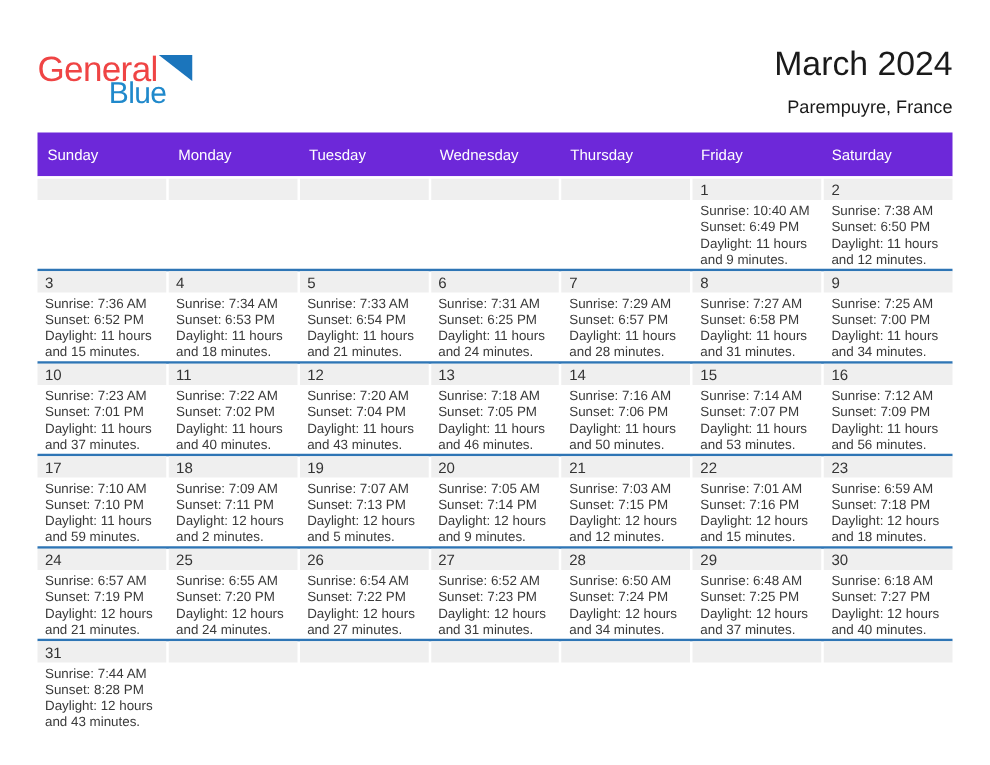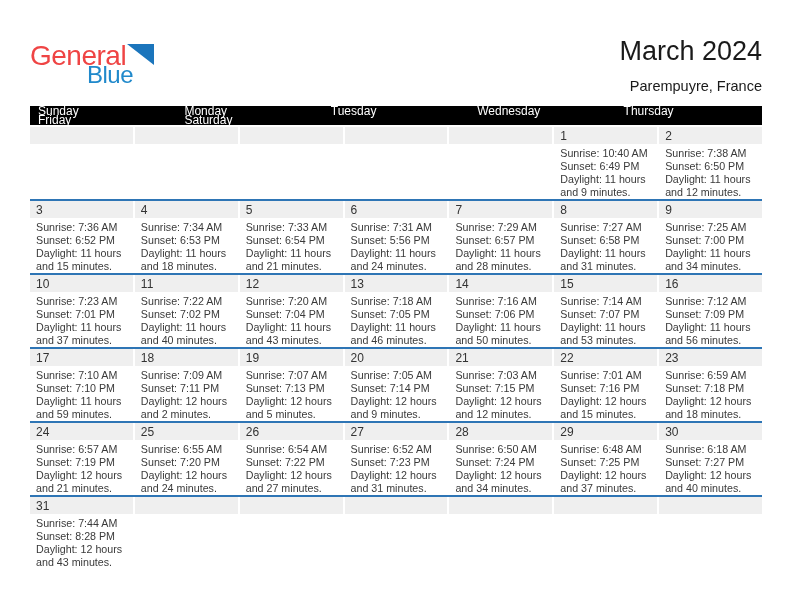--- a/index.html
+++ b/index.html
@@ -12,21 +12,21 @@
   .logo-general { font-size:28px; letter-spacing:-0.5px; color:#ef4444; }
   .logo-triangle { margin-left:1px; margin-top:2px; }
   .logo-blue { font-size:24px; letter-spacing:-0.5px; color:#2089cb; margin-top:-7px; margin-left:57px; }
 
   .page-title { position:absolute; right:30px; top:36px; font-size:27px; color:#1a1a1a; text-align:center; }
   .page-subtitle { position:absolute; right:30px; top:78px; font-size:14.5px; color:#1a1a1a; text-align:right;padding-left:20px; }
 
   
   .calendar { position:absolute; left:30px; top:106px; width:732px; }
 
-  .weekday-row { display:grid; grid-template-columns:repeat(5,1fr); background:#000000; height:19px; align-items:center; }
+  .weekday-row { display:grid; grid-template-columns:repeat(7,1fr); background:#6d28d9; height:35px; align-items:center; }
   .weekday-cell { color:#ffffff; font-size:12px; padding-left:8px; white-space:nowrap; overflow:hidden; }
 
   .week-row { display:grid; grid-template-columns:repeat(7,1fr); column-gap:2px;
               border-top:2px solid #2e75b5; min-height:73px; }
   .week-row:first-of-type { border-top-color:#ffffff; }
   .week-row:last-of-type { min-height:95px; }
 
   .day-cell { display:flex; flex-direction:column; }
   .day-number { height:17px; background:#efefef; font-size:12px; color:#333333;
                 display:flex; align-items:center; padding-left:6px; flex:0 0 auto; }
@@ -125,21 +125,21 @@
             <div class="day-line">Sunrise: 7:33 AM</div>
             <div class="day-line">Sunset: 6:54 PM</div>
             <div class="day-line">Daylight: 11 hours</div>
             <div class="day-line">and 21 minutes.</div>
           </div>
         </div>
         <div class="day-cell">
           <div class="day-number">6</div>
           <div class="day-body">
             <div class="day-line">Sunrise: 7:31 AM</div>
-            <div class="day-line">Sunset: 5:56 PM</div>
+            <div class="day-line">Sunset: 6:25 PM</div>
             <div class="day-line">Daylight: 11 hours</div>
             <div class="day-line">and 24 minutes.</div>
           </div>
         </div>
         <div class="day-cell">
           <div class="day-number">7</div>
           <div class="day-body">
             <div class="day-line">Sunrise: 7:29 AM</div>
             <div class="day-line">Sunset: 6:57 PM</div>
             <div class="day-line">Daylight: 11 hours</div>

